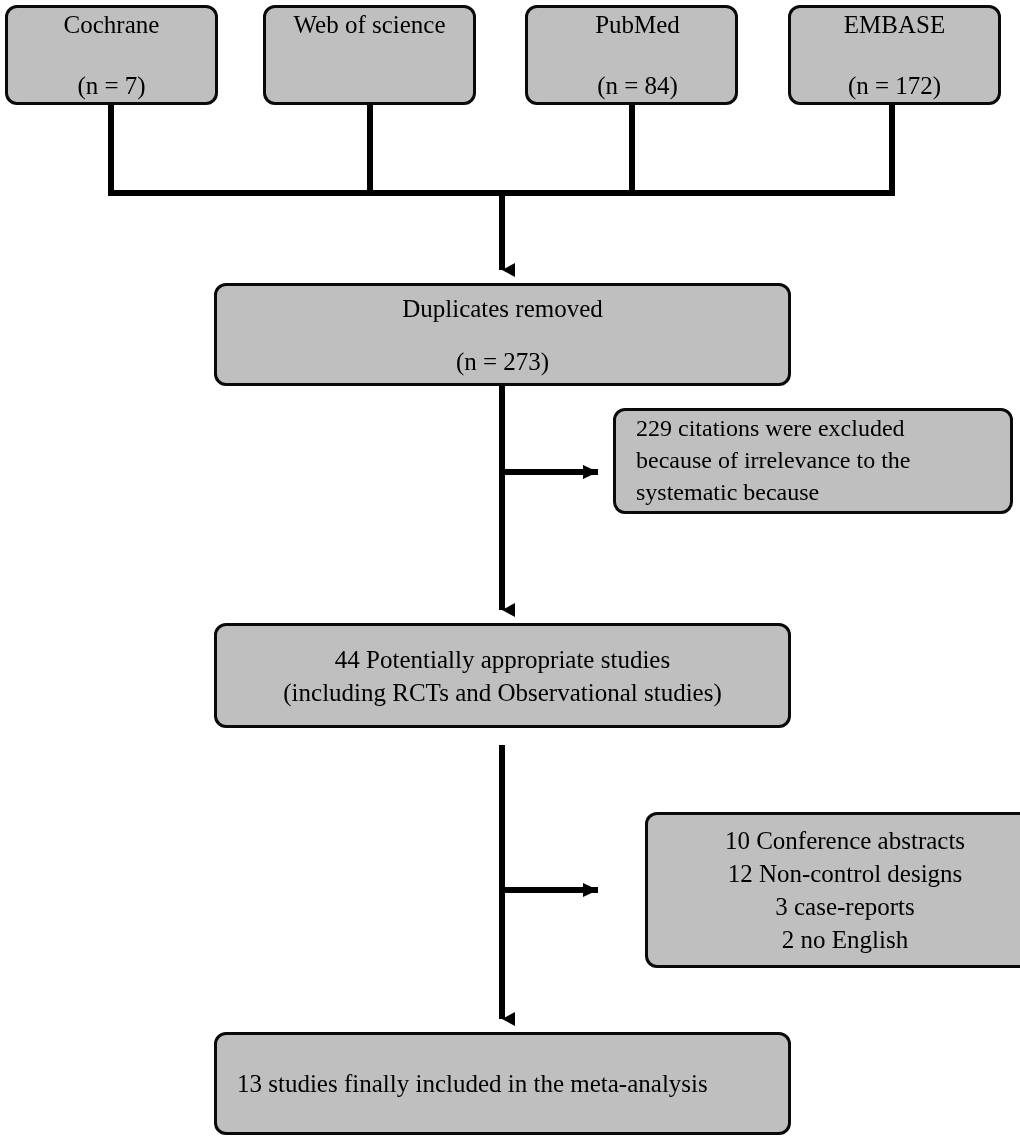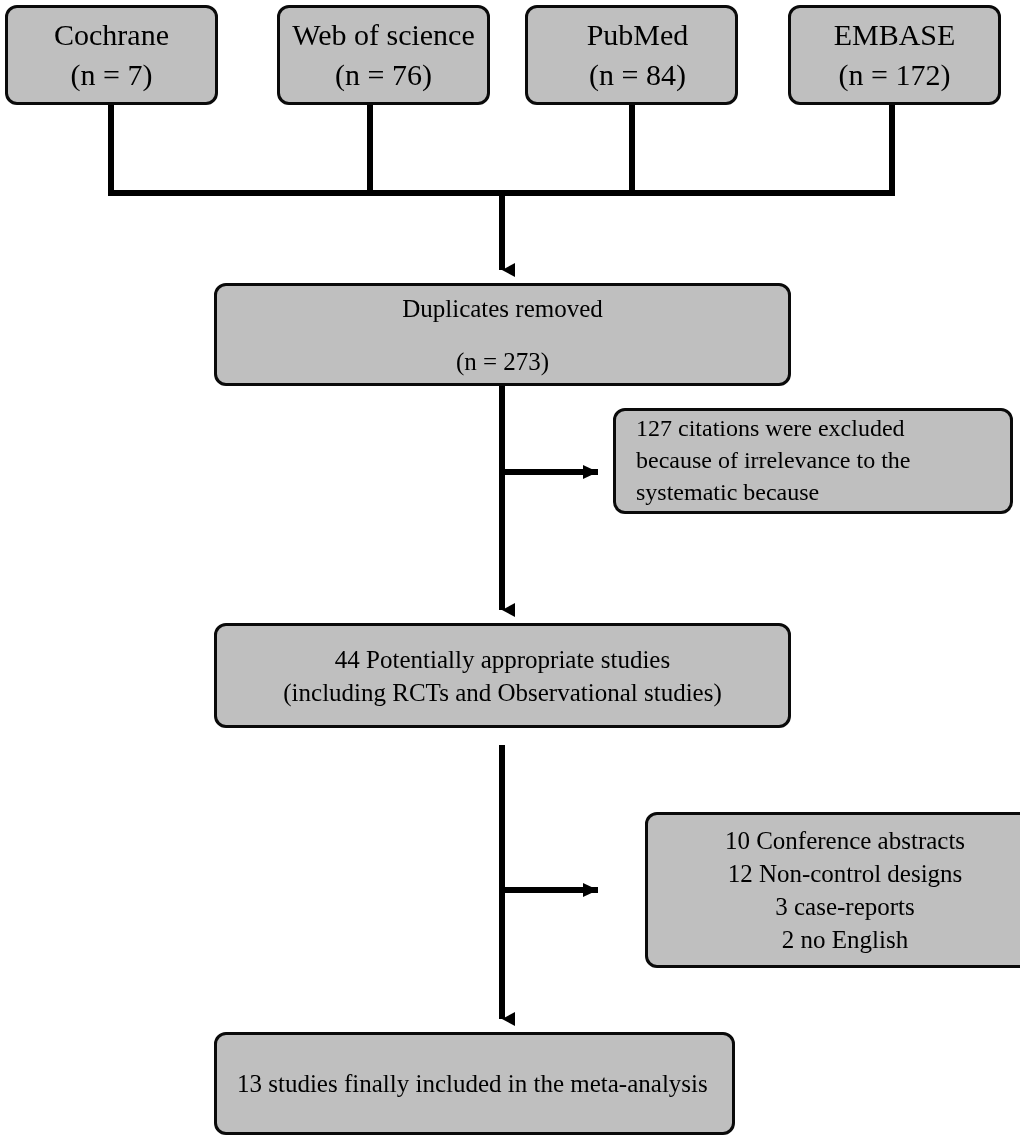--- a/index.html
+++ b/index.html
@@ -43,24 +43,25 @@
   }
   .center .line { text-align: center; }
   .left-align { padding-left: 20px; padding-right: 12px; }
   .left-align .line { text-align: left; white-space: normal; }
 
   
   .src {
     top: 5px;
     height: 100px;
     width: 213px;
-    font-size: 30px;
+    font-size: 25px;
+    justify-content: space-between;
   }
   #node-cochrane { left: 5px; }
-  #node-webofscience { left: 277px; }
+  #node-webofscience { left: 263px; }
   #node-pubmed { left: 525px; padding-left: 12px; }
   #node-embase { left: 788px; }
 
   
   #node-duplicates {
     left: 214px;
     top: 283px;
     width: 577px;
     height: 103px;
     font-size: 25px;
@@ -69,21 +70,21 @@
   #node-potential {
     left: 214px;
     top: 623px;
     width: 577px;
     height: 105px;
     font-size: 25px;
   }
   #node-final {
     left: 214px;
     top: 1032px;
-    width: 521px;
+    width: 577px;
     height: 103px;
     font-size: 25px;
   }
 
   
   #node-excluded-1 {
     left: 613px;
     top: 408px;
     width: 400px;
     height: 106px;
@@ -131,40 +132,39 @@
     </g>
   </svg>
 
   <div class="node src center" id="node-cochrane">
     <span class="line">Cochrane</span>
     <span class="line">(n = 7)</span>
   </div>
 
   <div class="node src center" id="node-webofscience">
     <span class="line">Web of science</span>
-    <span class="line">(n = 76)</span>
   </div>
 
   <div class="node src center" id="node-pubmed">
     <span class="line">PubMed</span>
     <span class="line">(n = 84)</span>
   </div>
 
   <div class="node src center" id="node-embase">
     <span class="line">EMBASE</span>
     <span class="line">(n = 172)</span>
   </div>
 
   <div class="node center" id="node-duplicates">
     <span class="line">Duplicates removed</span>
     <span class="line">(n = 273)</span>
   </div>
 
   <div class="node left-align" id="node-excluded-1">
-    <span class="line">127 citations were excluded</span>
+    <span class="line">229 citations were excluded</span>
     <span class="line">because of irrelevance to the</span>
     <span class="line">systematic because</span>
   </div>
 
   <div class="node center" id="node-potential">
     <span class="line">44 Potentially appropriate studies</span>
     <span class="line">(including RCTs and Observational studies)</span>
   </div>
 
   <div class="node center" id="node-excluded-2">

